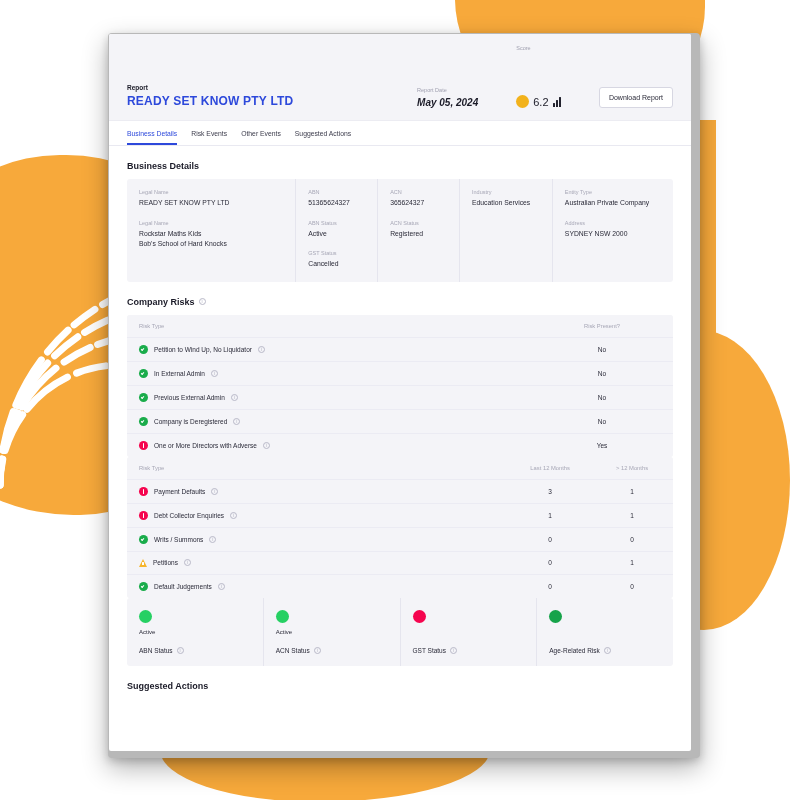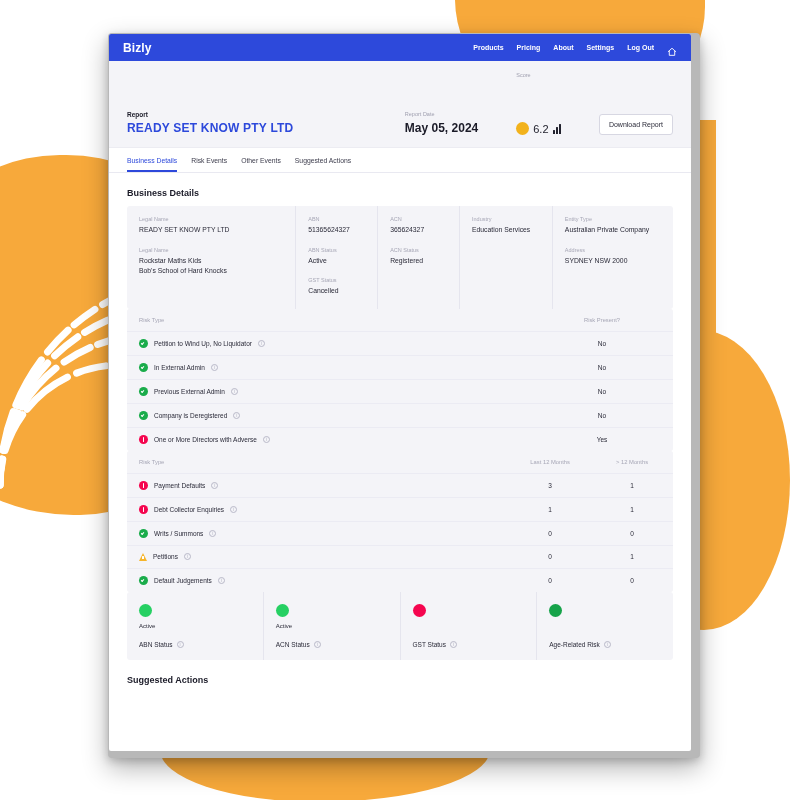--- a/index.html
+++ b/index.html
@@ -62,21 +62,21 @@
   
   .rpt-header {
     background: #f4f4f8; padding: 11px 18px 12px 18px;
     display: flex; align-items: flex-end; border-bottom: 1px solid #ececf2;
   }
   .rpt-left { flex: 1; }
   .rpt-kicker { font-size: 6.5px; color: #1b1b28; font-weight: bold; margin-bottom: 3px; }
   .rpt-title { font-size: 12px; font-weight: bold; color: #2d49db; letter-spacing: .2px; }
   .rpt-field { margin-right: 38px; }
   .rpt-flabel { font-size: 5.5px; color: #a0a0b0; margin-bottom: 4px; }
-  .rpt-fval { font-size: 12px; color: #1b1b28; font-weight: bold; }
+  .rpt-fval { font-size: 10px; color: #1b1b28; font-weight: bold; font-style: italic; }
   .score-row { display: flex; align-items: center; gap: 4px; margin-top: 44px; }
   .score-dot { width: 13px; height: 13px; border-radius: 50%; background: #f2b21c; }
   .score-num { font-size: 11px; color: #22222e; }
   .bars { display: flex; align-items: flex-end; gap: 1.2px; height: 11px; }
   .bars i { width: 2px; background: #22222e; display: block; border-radius: .5px; }
   .bars i:nth-child(1){ height: 4px; }
   .bars i:nth-child(2){ height: 7px; }
   .bars i:nth-child(3){ height: 10px; }
   .dl-btn {
     font-size: 7px; color: #2a2a38; background: #fff; border: 1px solid #d7d7e2;
@@ -177,36 +177,20 @@
         <path d="M112,330 A210,210 0 0 1 322,120"></path>
       </g>
     </svg>
   </div>
   <div class="blob blob-bottom"></div>
 
   <div id="frame"></div>
 
   <div id="screen">
 
-    <div class="navbar">
-      <div class="logo">Bizly</div>
-      <div class="navlinks">
-        <span class="navlink">Products</span>
-        <span class="navlink">Pricing</span>
-        <span class="navlink">About</span>
-        <span class="navlink">Settings</span>
-        <span class="navlink">Log Out</span>
-        <span class="home-icon">
-          <svg width="10" height="10" viewBox="0 0 24 24" fill="none" stroke="#ffffff" stroke-width="2.2" stroke-linecap="round" stroke-linejoin="round">
-            <path d="M3 11 L12 3 L21 11"></path>
-              <path d="M5.5 10.5 V20 H18.5 V10.5"></path>
-          </svg>
-        </span>
-      </div>
-    </div>
 
     <div class="rpt-header">
       <div class="rpt-left">
         <div class="rpt-kicker">Report</div>
         <div class="rpt-title">READY SET KNOW PTY LTD</div>
       </div>
       <div class="rpt-field">
         <div class="rpt-flabel">Report Date</div>
         <div class="rpt-fval">May 05, 2024</div>
       </div>
@@ -286,20 +270,24 @@
               <div class="bd-val">Australian Private Company</div>
             </div>
             <div class="bd-block">
               <div class="bd-label">Address</div>
               <div class="bd-val">SYDNEY NSW 2000</div>
             </div>
           </div>
         </div>
       </div>
 
+      <div class="sec-title">
+        <span>Company Risks</span>
+        <i class="info-i">i</i>
+      </div>
       <div class="card">
         <table class="risk">
           <thead>
             <tr>
               <th>Risk Type</th>
               <th class="num" style="width:26%">Risk Present?</th>
             </tr>
           </thead>
           <tbody>
             <tr>

